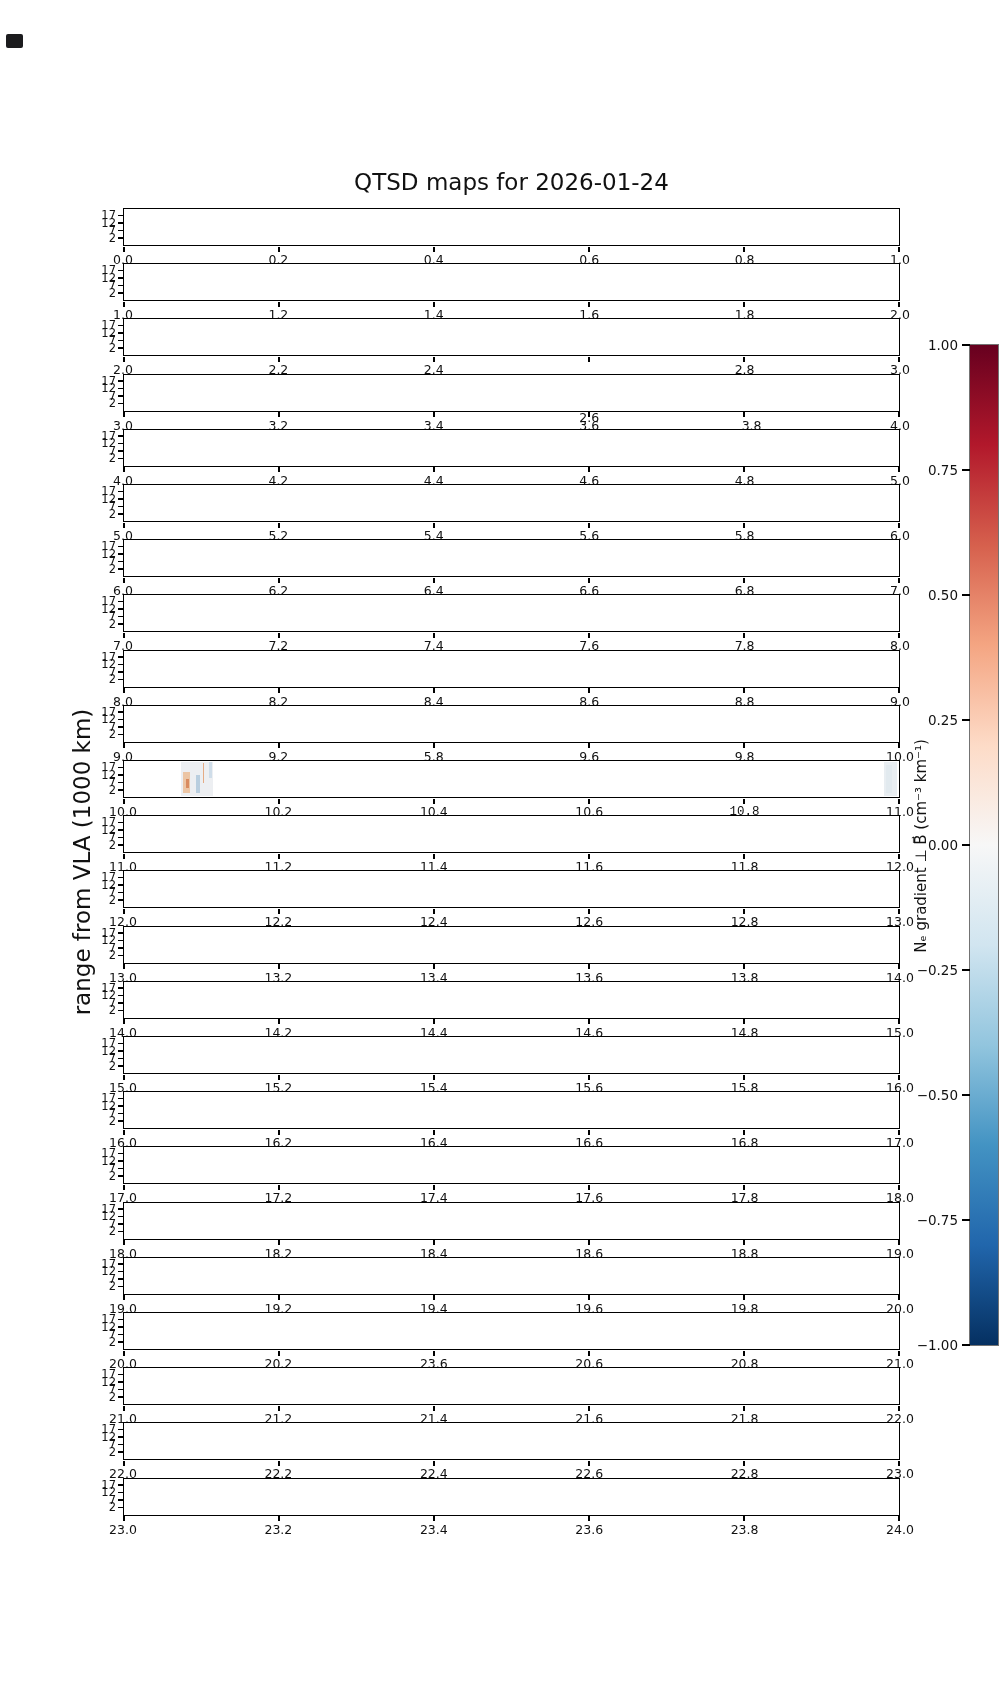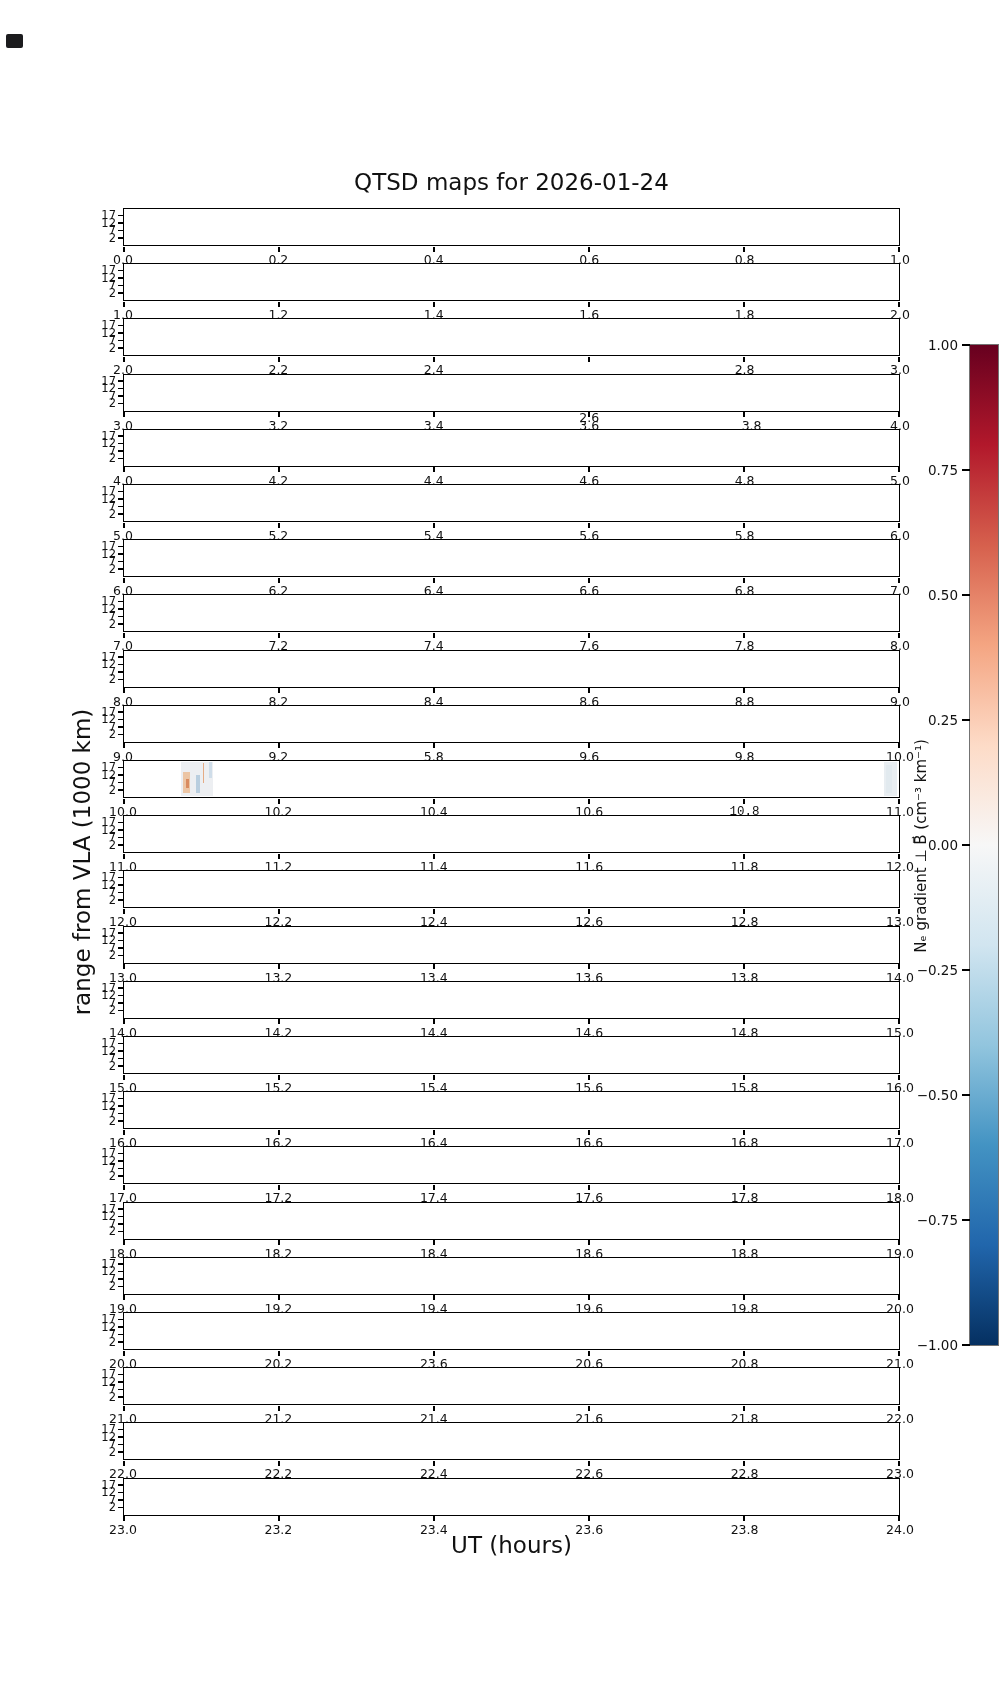--- a/index.html
+++ b/index.html
@@ -656,21 +656,20 @@
         <div class="ytick-mark" style="top: 28px;"></div>
         <div class="xtick-mark" style="left: -0.8px;"></div>
         <div class="xtick-mark" style="left: calc(20% - 0.8px);"></div>
         <div class="xtick-mark" style="left: calc(40% - 0.8px);"></div>
         <div class="xtick-mark" style="left: calc(60% - 0.8px);"></div>
         <div class="xtick-mark" style="left: calc(80% - 0.8px);"></div>
         <div class="xtick-mark" style="left: calc(100% - 0.8px);"></div>
       </div>
     </div>
 
-  <div id="xlabel" class="abs">UT (hours)</div>
 
   <div id="colorbar" class="abs" style="background: linear-gradient(rgb(103, 0, 31), rgb(178, 24, 43), rgb(214, 96, 77), rgb(244, 165, 130), rgb(253, 219, 199), rgb(247, 247, 247), rgb(209, 229, 240), rgb(146, 197, 222), rgb(67, 147, 195), rgb(33, 102, 172), rgb(5, 48, 97));"></div>
   <div id="cb-ticks-host">
       <div class="cb-tick-mark abs" style="top: 344.2px;"></div>
       <div class="cb-tick-label abs" style="top: 337px;">1.00</div>
       <div class="cb-tick-mark abs" style="top: 469.2px;"></div>
       <div class="cb-tick-label abs" style="top: 462px;">0.75</div>
       <div class="cb-tick-mark abs" style="top: 594.2px;"></div>
       <div class="cb-tick-label abs" style="top: 587px;">0.50</div>
       <div class="cb-tick-mark abs" style="top: 719.2px;"></div>

